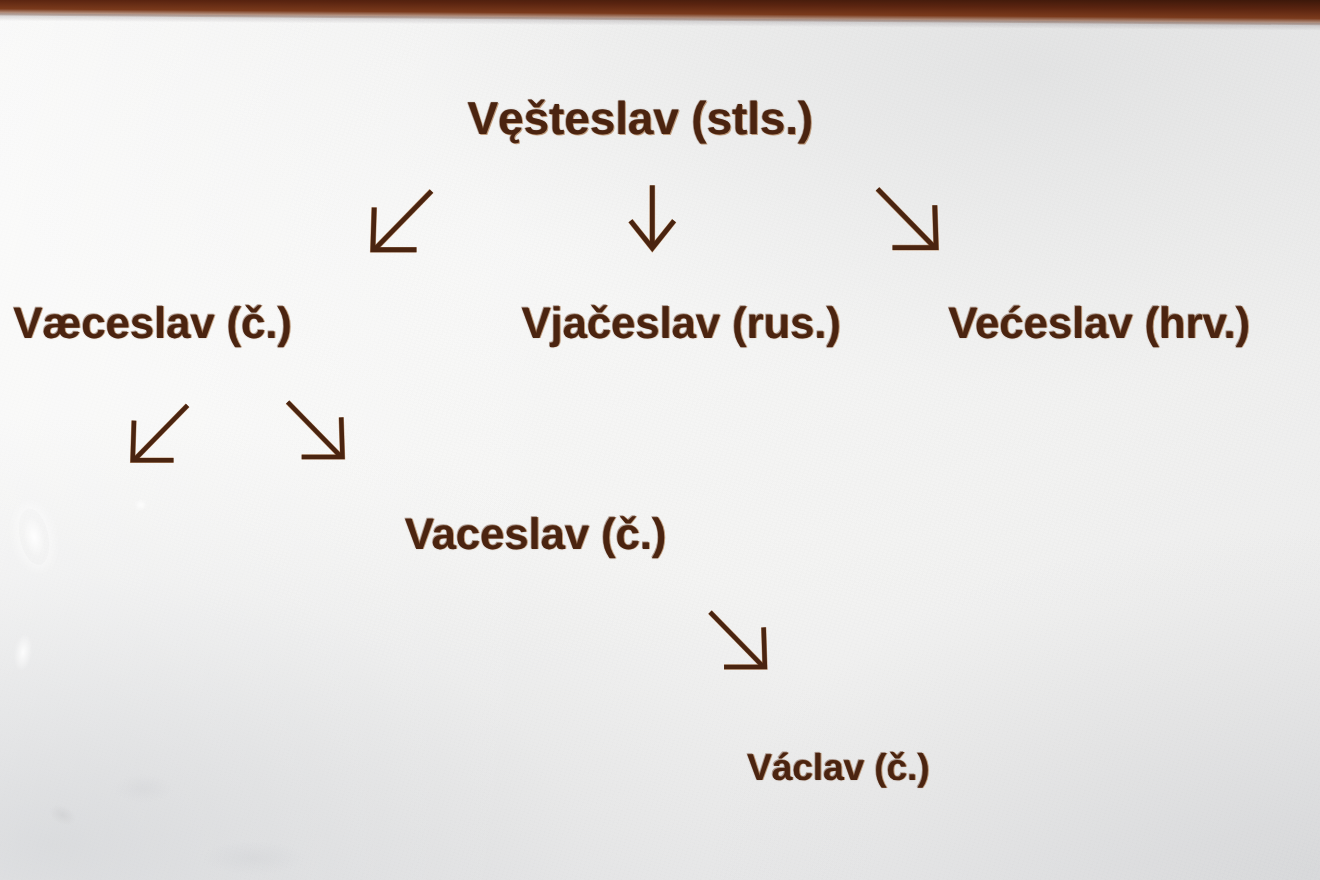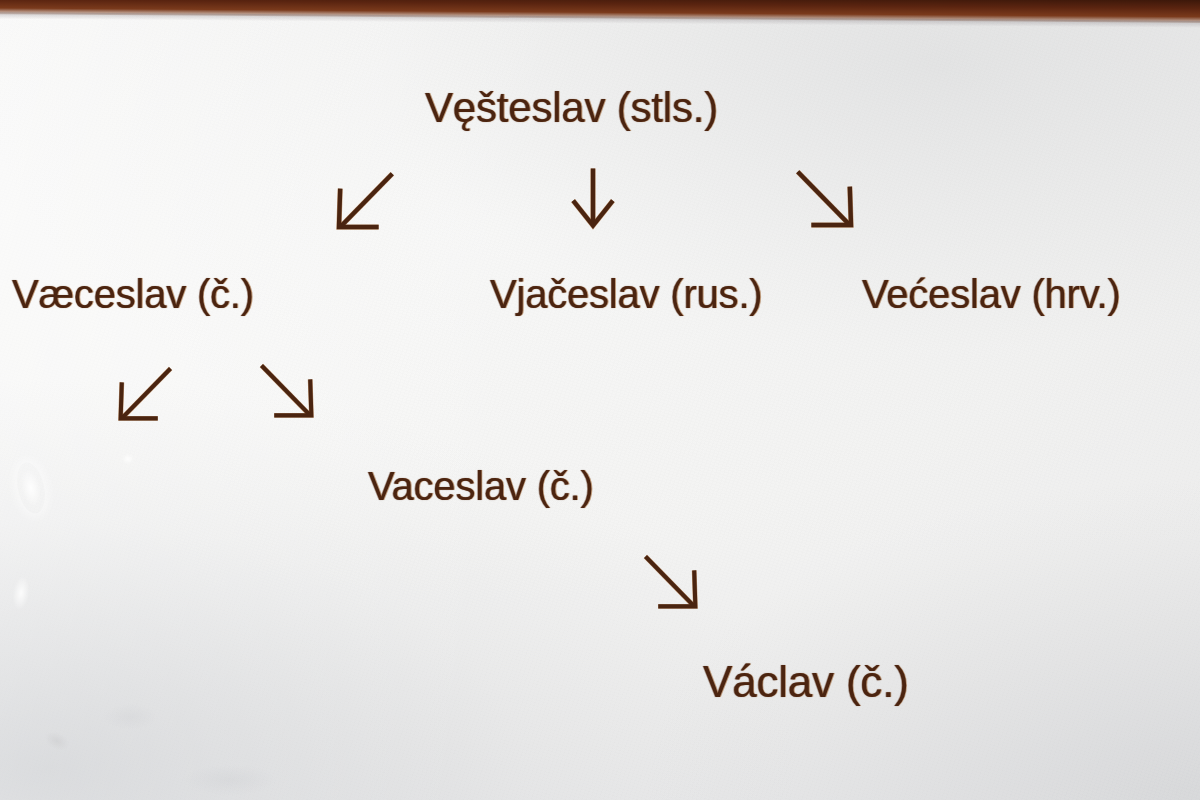--- a/index.html
+++ b/index.html
@@ -86,21 +86,21 @@
     transform-origin: left center;
     pointer-events: none;
   }
 
   
   .content { position: absolute; inset: 0; }
 
   .term {
     position: absolute;
     white-space: nowrap;
-    font-weight: normal;
+    font-weight: bold;
     color: #4b2410;
     letter-spacing: -0.2px;
     
     text-shadow:
       0.9px 0.4px 0 rgba(150,82,22,0.50),
       -0.7px -0.4px 0 rgba(86,40,18,0.40),
       0 0 1.6px rgba(70,32,12,0.30);
   }
 
   .arrow { position: absolute; pointer-events: none; }
@@ -132,24 +132,24 @@
   <div class="smudge s4"></div>
   <div class="smudge s5"></div>
   <div class="smudge s6"></div>
 
   <div class="top-band"></div>
   <div class="top-band-soft"></div>
 
   <div class="content" id="diagram">
       <div class="term" style="left: 425px; top: 84px; font-size: 42px;">Vęšteslav (stls.)</div>
       <div class="term" style="left: 12px; top: 272px; font-size: 40px;">Væceslav (č.)</div>
-      <div class="term" style="left: 474px; top: 272px; font-size: 40px; margin-left: 16px;">Vjačeslav (rus.)</div>
+      <div class="term" style="left: 474px; top: 272px; font-size: 40px;">Vjačeslav (rus.)</div>
       <div class="term" style="left: 862px; top: 272px; font-size: 40px;">Većeslav (hrv.)</div>
       <div class="term" style="left: 333px; top: 464px; font-size: 40px; margin-left: 35px;">Vaceslav (č.)</div>
-      <div class="term" style="left: 679px; top: 657px; font-size: 44px; margin-left: 24px;">Václav (č.)</div>
+      <div class="term" style="left: 679px; top: 679px; font-size: 34px;">Václav (č.)</div>
       <div class="arrow" style="left: 334px; top: 170px;">
         <svg width="62" height="62" viewBox="0 0 100 100">
           <g class="fringe">
             <path d="M94,6 L12,90"></path>
             <path d="M10,30 L8,92 L72,92"></path>
           </g>
           <g>
             <path d="M94,6 L12,90"></path>
             <path d="M10,30 L8,92 L72,92"></path>
           </g>

